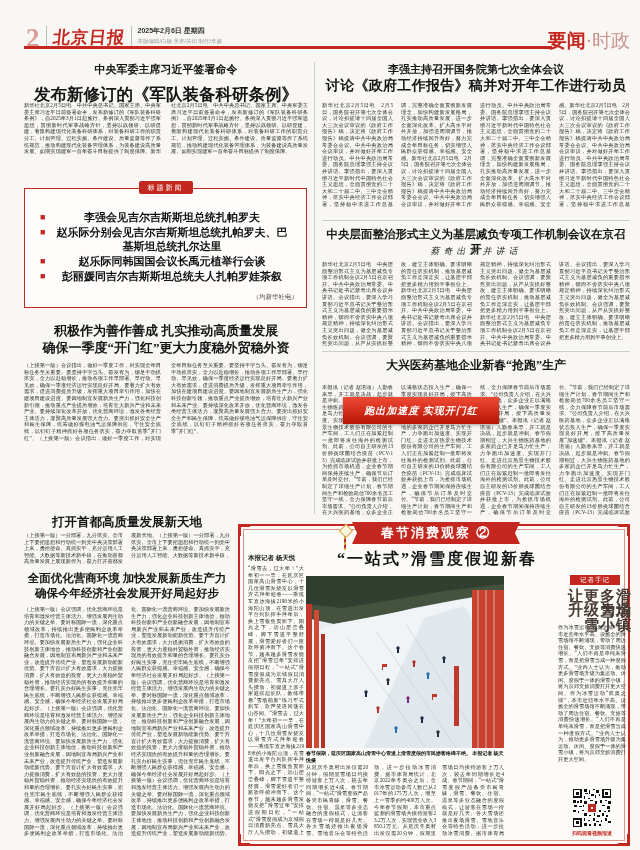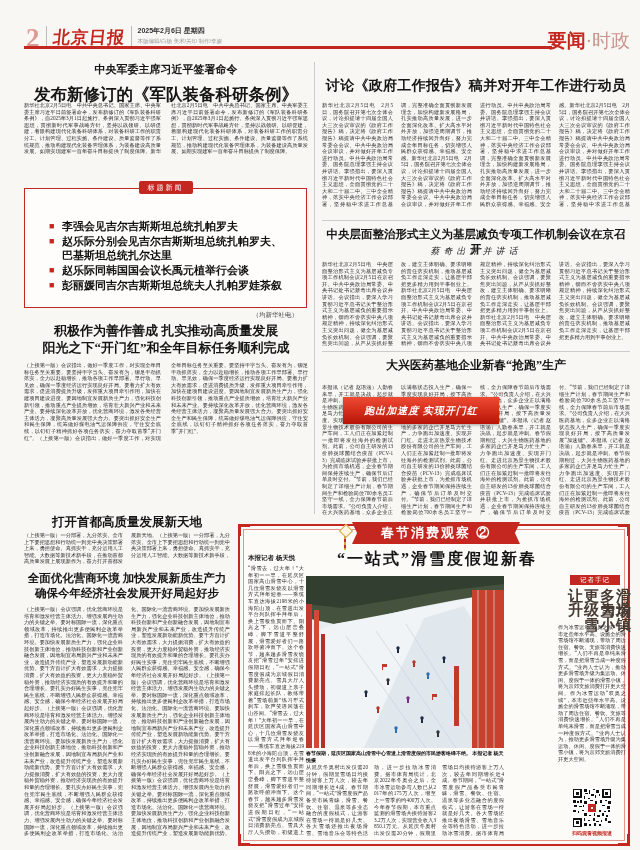--- a/index.html
+++ b/index.html
@@ -22,21 +22,21 @@
   .masthead{font-size:17px;font-weight:bold;color:#c4271f;transform:skewX(-6deg);letter-spacing:1px;}
   .date1{font-size:7px;font-weight:bold;color:#333;}
   .date2{font-size:5.5px;color:#999;margin-top:2px;}
   .redrule{height:3px;background:#c4271f;}
   .sec1{font-size:19px;font-weight:bold;color:#c4271f;}
   .sec2{font-size:19px;color:#c9968f;}
 
   
   .briefs{border:1.5px solid #c4271f;background:#fffdfb;}
   .briefs-tag{position:absolute;top:-8px;left:50%;transform:translateX(-50%);background:#c4271f;color:#fff;font-size:7px;letter-spacing:2px;padding:1.5px 9px;border-radius:2px;white-space:nowrap;}
-  .briefs ul{margin:16px;padding:14px 8px 2px 8px;list-style:none;}
+  .briefs ul{margin:7px;padding:14px 8px 2px 8px;list-style:none;text-align:center;}
   .briefs li{position:relative;padding-left:13px;font-size:11px;font-weight:bold;line-height:14px;color:#111;margin-bottom:1px;}
   .briefs li::before{content:"■";color:#c4271f;position:absolute;left:0;top:0;font-size:9px;}
   .briefs-src{text-align:right;font-size:6.5px;color:#444;padding:0 8px 4px 0;}
 
   
   .speed-banner{background:linear-gradient(180deg,#ef4a33,#b81406);color:#fff;font-weight:bold;font-style:italic;font-size:10px;line-height:27px;text-align:center;letter-spacing:1px;box-shadow:0 1px 3px rgba(0,0,0,.35);}
 
   
   .feature{border:2px solid #c4271f;background:#fcfbf8;}
   .feature::before{content:"";position:absolute;inset:3px;border:1px solid #e2948a;pointer-events:none;}
@@ -85,30 +85,31 @@
     <ul>
       <li>李强会见吉尔吉斯斯坦总统扎帕罗夫</li>
       <li>赵乐际分别会见吉尔吉斯斯坦总统扎帕罗夫、巴基斯坦总统扎尔达里</li>
       <li>赵乐际同韩国国会议长禹元植举行会谈</li>
       <li>彭丽媛同吉尔吉斯斯坦总统夫人扎帕罗娃茶叙</li>
     </ul>
     <div class="briefs-src">（均新华社电）</div>
   </div>
 
   <div class="abs ctr hl" style="left:24px;top:322px;width:284px;font-size:13px;">积极作为善作善成 扎实推动高质量发展</div>
-  <div class="abs ctr hl" style="left:24px;top:339px;width:284px;font-size:13px;">阳光之下“开门红”和全年目标任务顺利完成</div>
+  <div class="abs ctr hl" style="left:24px;top:339px;width:284px;font-size:13px;">确保一季度“开门红”更大力度稳外贸稳外资</div>
   <div class="abs body-txt cols2" style="left:24px;top:362px;width:284px;height:144px;">（上接第一版）会议指出，做好一季度工作，对实现全年目标任务至关重要。要坚持干字当头、奋发有为，铆足干劲抓落实，全力以赴稳增长，推动各项工作早部署、早行动、早见效，确保一季度经济运行实现良好开局。要着力扩大有效需求，促进消费提质升级，发挥重大项目牵引作用，加快在建项目建设进度。要因地制宜发展新质生产力，强化科技创新引领，推动重点产业提质增效，培育壮大新兴产业和未来产业。要持续深化改革开放，优化营商环境，激发各类经营主体活力，凝聚高质量发展强大合力。要突出抓好安全生产和民生保障，统筹做好煤电油气运保障供应，守住安全底线，以钉钉子精神抓好各项任务落实，奋力夺取首季“开门红”。（上接第一版）会议指出，做好一季度工作，对实现全年目标任务至关重要。要坚持干字当头、奋发有为，铆足干劲抓落实，全力以赴稳增长，推动各项工作早部署、早行动、早见效，确保一季度经济运行实现良好开局。要着力扩大有效需求，促进消费提质升级，发挥重大项目牵引作用，加快在建项目建设进度。要因地制宜发展新质生产力，强化科技创新引领，推动重点产业提质增效，培育壮大新兴产业和未来产业。要持续深化改革开放，优化营商环境，激发各类经营主体活力，凝聚高质量发展强大合力。要突出抓好安全生产和民生保障，统筹做好煤电油气运保障供应，守住安全底线，以钉钉子精神抓好各项任务落实，奋力夺取首季“开门红”。</div>
 
   <div class="abs ctr hl" style="left:24px;top:514px;width:206px;font-size:12.5px;">打开首都高质量发展新天地</div>
   <div class="abs body-txt cols2" style="left:24px;top:532px;width:206px;height:34px;column-gap:8px;">（上接第一版）一分部署，九分落实。全市上下要把思想和行动统一到党中央决策部署上来，勇担使命、真抓实干，充分运用人工智能、大数据等新技术新手段，在推动首都高质量发展上展现新作为，奋力打开首都发展新天地。（上接第一版）一分部署，九分落实。全市上下要把思想和行动统一到党中央决策部署上来，勇担使命、真抓实干，充分运用人工智能、大数据等新技术新手段，在推动首都高质量发展上展现新作为，奋力打开首都发展新天地。</div>
 
   <div class="abs ctr hl" style="left:24px;top:571px;width:206px;font-size:11.5px;">全面优化营商环境 加快发展新质生产力</div>
   <div class="abs ctr hl" style="left:24px;top:586px;width:206px;font-size:11.5px;">确保今年经济社会发展开好局起好步</div>
   <div class="abs body-txt cols2" style="left:24px;top:606px;width:206px;height:236px;column-gap:8px;">（上接第一版）会议强调，优化营商环境是培育和激发经营主体活力、增强发展内生动力的关键之举。要对标国际一流，深化重点领域改革，持续推出更多便民利企改革举措，打造市场化、法治化、国际化一流营商环境。要加快发展新质生产力，强化企业科技创新主体地位，推动科技创新和产业创新融合发展，因地制宜布局新兴产业和未来产业，改造提升传统产业，塑造发展新动能新优势。要千方百计扩大有效需求，大力提振消费，扩大有效益的投资，更大力度稳外贸稳外资，推动经济实现质的有效提升和量的合理增长。要扎实办好民生实事，兜住兜牢民生底线，不断增强人民群众获得感、幸福感、安全感，确保今年经济社会发展开好局起好步。（上接第一版）会议强调，优化营商环境是培育和激发经营主体活力、增强发展内生动力的关键之举。要对标国际一流，深化重点领域改革，持续推出更多便民利企改革举措，打造市场化、法治化、国际化一流营商环境。要加快发展新质生产力，强化企业科技创新主体地位，推动科技创新和产业创新融合发展，因地制宜布局新兴产业和未来产业，改造提升传统产业，塑造发展新动能新优势。要千方百计扩大有效需求，大力提振消费，扩大有效益的投资，更大力度稳外贸稳外资，推动经济实现质的有效提升和量的合理增长。要扎实办好民生实事，兜住兜牢民生底线，不断增强人民群众获得感、幸福感、安全感，确保今年经济社会发展开好局起好步。（上接第一版）会议强调，优化营商环境是培育和激发经营主体活力、增强发展内生动力的关键之举。要对标国际一流，深化重点领域改革，持续推出更多便民利企改革举措，打造市场化、法治化、国际化一流营商环境。要加快发展新质生产力，强化企业科技创新主体地位，推动科技创新和产业创新融合发展，因地制宜布局新兴产业和未来产业，改造提升传统产业，塑造发展新动能新优势。要千方百计扩大有效需求，大力提振消费，扩大有效益的投资，更大力度稳外贸稳外资，推动经济实现质的有效提升和量的合理增长。要扎实办好民生实事，兜住兜牢民生底线，不断增强人民群众获得感、幸福感、安全感，确保今年经济社会发展开好局起好步。（上接第一版）会议强调，优化营商环境是培育和激发经营主体活力、增强发展内生动力的关键之举。要对标国际一流，深化重点领域改革，持续推出更多便民利企改革举措，打造市场化、法治化、国际化一流营商环境。要加快发展新质生产力，强化企业科技创新主体地位，推动科技创新和产业创新融合发展，因地制宜布局新兴产业和未来产业，改造提升传统产业，塑造发展新动能新优势。要千方百计扩大有效需求，大力提振消费，扩大有效益的投资，更大力度稳外贸稳外资，推动经济实现质的有效提升和量的合理增长。要扎实办好民生实事，兜住兜牢民生底线，不断增强人民群众获得感、幸福感、安全感，确保今年经济社会发展开好局起好步。（上接第一版）会议强调，优化营商环境是培育和激发经营主体活力、增强发展内生动力的关键之举。要对标国际一流，深化重点领域改革，持续推出更多便民利企改革举措，打造市场化、法治化、国际化一流营商环境。要加快发展新质生产力，强化企业科技创新主体地位，推动科技创新和产业创新融合发展，因地制宜布局新兴产业和未来产业，改造提升传统产业，塑造发展新动能新优势。要千方百计扩大有效需求，大力提振消费，扩大有效益的投资，更大力度稳外贸稳外资，推动经济实现质的有效提升和量的合理增长。要扎实办好民生实事，兜住兜牢民生底线，不断增强人民群众获得感、幸福感、安全感，确保今年经济社会发展开好局起好步。</div>
 
+  <div class="abs ctr hl" style="left:322px;top:62px;width:308px;font-size:11px;">李强主持召开国务院第七次全体会议</div>
   <div class="abs ctr hl" style="left:322px;top:77px;width:308px;font-size:14px;letter-spacing:0.3px;">讨论《政府工作报告》稿并对开年工作进行动员</div>
   <div class="abs body-txt cols4" style="left:322px;top:102px;width:308px;height:112px;">新华社北京2月5日电　2月5日，国务院召开第七次全体会议，讨论拟提请十四届全国人大三次会议审议的《政府工作报告》稿，决定将《政府工作报告》稿提请中共中央政治局常委会会议、中共中央政治局会议审议，并对做好开年工作进行动员。中共中央政治局常委、国务院总理李强主持会议并讲话。李强指出，要深入贯彻习近平新时代中国特色社会主义思想，全面贯彻党的二十大和二十届二中、三中全会精神，落实中央经济工作会议部署，坚持稳中求进工作总基调，完整准确全面贯彻新发展理念，加快构建新发展格局，扎实推动高质量发展，进一步全面深化改革、扩大高水平对外开放，加强逆周期调节，推动经济持续回升向好，努力完成全年目标任务，切实增强人民群众获得感、幸福感、安全感。新华社北京2月5日电　2月5日，国务院召开第七次全体会议，讨论拟提请十四届全国人大三次会议审议的《政府工作报告》稿，决定将《政府工作报告》稿提请中共中央政治局常委会会议、中共中央政治局会议审议，并对做好开年工作进行动员。中共中央政治局常委、国务院总理李强主持会议并讲话。李强指出，要深入贯彻习近平新时代中国特色社会主义思想，全面贯彻党的二十大和二十届二中、三中全会精神，落实中央经济工作会议部署，坚持稳中求进工作总基调，完整准确全面贯彻新发展理念，加快构建新发展格局，扎实推动高质量发展，进一步全面深化改革、扩大高水平对外开放，加强逆周期调节，推动经济持续回升向好，努力完成全年目标任务，切实增强人民群众获得感、幸福感、安全感。新华社北京2月5日电　2月5日，国务院召开第七次全体会议，讨论拟提请十四届全国人大三次会议审议的《政府工作报告》稿，决定将《政府工作报告》稿提请中共中央政治局常委会会议、中共中央政治局会议审议，并对做好开年工作进行动员。中共中央政治局常委、国务院总理李强主持会议并讲话。李强指出，要深入贯彻习近平新时代中国特色社会主义思想，全面贯彻党的二十大和二十届二中、三中全会精神，落实中央经济工作会议部署，坚持稳中求进工作总基调，完整准确全面贯彻新发展理念，加快构建新发展格局，扎实推动高质量发展，进一步全面深化改革、扩大高水平对外开放，加强逆周期调节，推动经济持续回升向好，努力完成全年目标任务，切实增强人民群众获得感、幸福感、安全感。</div>
 
   <div class="abs hrule" style="left:322px;top:220px;width:308px;"></div>
 
   <div class="abs ctr hl" style="left:322px;top:227px;width:308px;font-size:11.5px;">中央层面整治形式主义为基层减负专项工作机制会议在京召开</div>
   <div class="abs ctr" style="left:322px;top:245px;width:308px;font-size:9px;font-style:italic;letter-spacing:4px;color:#222;">蔡奇出席并讲话</div>
   <div class="abs body-txt cols4" style="left:322px;top:261px;width:308px;height:86px;">新华社北京2月5日电　中央层面整治形式主义为基层减负专项工作机制会议2月5日在京召开。中共中央政治局常委、中央书记处书记蔡奇出席会议并讲话。会议指出，要深入学习贯彻习近平总书记关于整治形式主义为基层减负的重要指示精神，锲而不舍落实中央八项规定精神，持续深化纠治形式主义突出问题，健全为基层减负长效机制。会议强调，要聚焦突出问题，从严从实抓好整改，建立主体明确、要求明晰的责任落实机制，推动基层减负工作走深走实，让基层干部把更多精力用到干事创业上。新华社北京2月5日电　中央层面整治形式主义为基层减负专项工作机制会议2月5日在京召开。中共中央政治局常委、中央书记处书记蔡奇出席会议并讲话。会议指出，要深入学习贯彻习近平总书记关于整治形式主义为基层减负的重要指示精神，锲而不舍落实中央八项规定精神，持续深化纠治形式主义突出问题，健全为基层减负长效机制。会议强调，要聚焦突出问题，从严从实抓好整改，建立主体明确、要求明晰的责任落实机制，推动基层减负工作走深走实，让基层干部把更多精力用到干事创业上。新华社北京2月5日电　中央层面整治形式主义为基层减负专项工作机制会议2月5日在京召开。中共中央政治局常委、中央书记处书记蔡奇出席会议并讲话。会议指出，要深入学习贯彻习近平总书记关于整治形式主义为基层减负的重要指示精神，锲而不舍落实中央八项规定精神，持续深化纠治形式主义突出问题，健全为基层减负长效机制。会议强调，要聚焦突出问题，从严从实抓好整改，建立主体明确、要求明晰的责任落实机制，推动基层减负工作走深走实，让基层干部把更多精力用到干事创业上。</div>
 
   <div class="abs hrule" style="left:322px;top:351px;width:308px;"></div>

